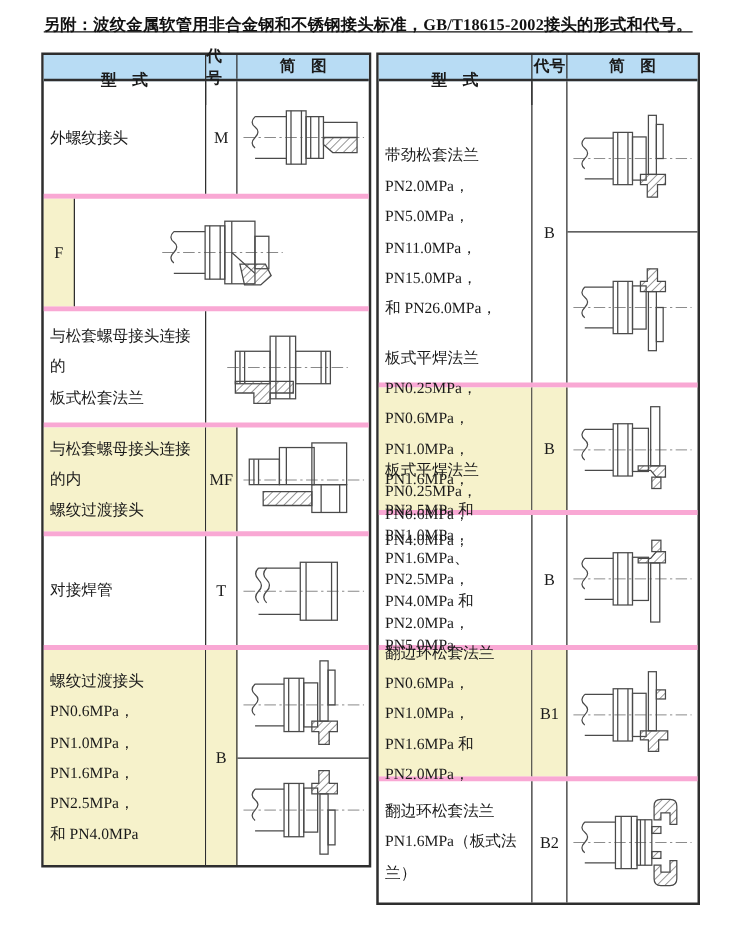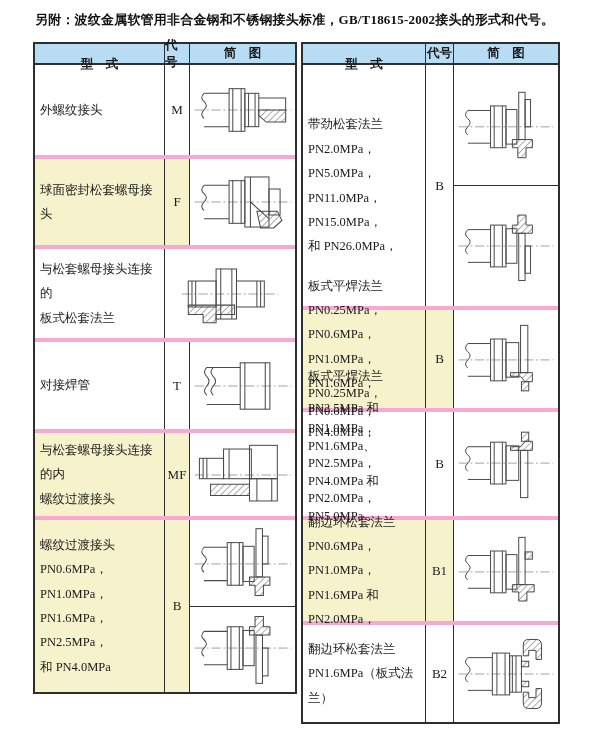--- a/index.html
+++ b/index.html
@@ -5,20 +5,21 @@
   html,body { margin:0; padding:0; }
   body {
     width:600px; height:740px; background:#ffffff;
     font-family:"Liberation Serif", serif;
     color:#1a1a1a; position:relative; overflow:hidden;
   }
   .title {
     position:absolute; left:35px; top:11px; width:545px;
     font-size:13px; font-weight:bold; color:#111;
     letter-spacing:0.2px;
+    text-decoration:underline;
   }
   .tbl {
     position:absolute; top:42px;
     border:2px solid #2e2e2e; background:#fff;
     box-sizing:border-box;
   }
   .tbl-left  { left:33px;  width:264px; }
   .tbl-right { left:301px; width:259px; }
   .row { display:flex; border-bottom:4px solid #f9a8d4; box-sizing:border-box; }
   .row:last-child { border-bottom:none; }
@@ -73,21 +74,20 @@
         <path d="M44,17 V63 M53,17 V63"></path>
         <rect x="57" y="22" width="15" height="36"></rect>
         <path d="M61,22 V58 M68,22 V58"></path>
         <path d="M72,27 H101 V40"></path>
         <path class="h" d="M72,40 H101 V53 H80 L72,46 Z"></path>
       </svg>
     </div>
   </div>
 
   <div class="row yl" style="height:90px">
-    <div class="c type">球面密封松套螺母接头</div>
     <div class="c code">F</div>
     <div class="c diagc">
       <svg class="diag" width="102" height="76" viewBox="0 0 110 80">
         <path class="cl" d="M3,40 H107" stroke-dasharray="10 3 2 3"></path>
         <path d="M13,22 q-5,5 0,9 t0,9 t0,9 M13,22 H40 M13,58 H40"></path>
         <rect x="40" y="17" width="17" height="46"></rect>
         <path d="M44,17 V63 M53,17 V63"></path>
         <rect x="57" y="13" width="26" height="54"></rect>
         <path d="M63,13 V67 M63,40 L83,58"></path>
         <rect x="83" y="26" width="12" height="28"></rect>
@@ -102,53 +102,53 @@
     <div class="c diagc">
       <svg class="diag" width="102" height="76" viewBox="0 0 110 80">
         <path class="cl" d="M3,40 H107" stroke-dasharray="10 3 2 3"></path>
         <rect x="10" y="26" width="30" height="28"></rect>
         <path d="M14,26 V54 M18,26 V54"></path>
         <rect x="40" y="13" width="22" height="54"></rect>
         <path d="M45,13 V67 M57,13 V67"></path>
         <rect x="62" y="26" width="30" height="28"></rect>
         <path d="M84,26 V54 M88,26 V54"></path>
         <path class="h" d="M10,52 H60 V62 H40 V71 H26 V62 H10 Z"></path>
-      </svg>
-    </div>
-  </div>
-
-  <div class="row" style="height:91px">
-    <div class="c type">对接焊管</div>
-    <div class="c code">T</div>
-    <div class="c diagc">
-      <svg class="diag" width="102" height="76" viewBox="0 0 110 80">
-        <path class="cl" d="M3,40 H107" stroke-dasharray="10 3 2 3"></path>
-        <path d="M16,20 q-5,5 0,10 t0,10 t0,10 M16,20 H52 M16,60 H52"></path>
-        <path d="M23,20 q-5,5 0,10 t0,10 t0,10"></path>
-        <rect x="52" y="15" width="32" height="50"></rect>
-        <path d="M57,15 V65 M79,15 V65"></path>
       </svg>
     </div>
   </div>
 
   <div class="row yl" style="height:87px">
     <div class="c type">与松套螺母接头连接的内
 螺纹过渡接头</div>
     <div class="c code">MF</div>
     <div class="c diagc">
       <svg class="diag" width="102" height="76" viewBox="0 0 110 80">
         <path class="cl" d="M3,40 H107" stroke-dasharray="10 3 2 3"></path>
         <rect x="8" y="22" width="26" height="22"></rect>
         <path d="M12,22 V44 M16,22 V44"></path>
         <rect x="34" y="12" width="30" height="32"></rect>
         <path d="M40,12 V44"></path>
         <rect x="62" y="8" width="30" height="36"></rect>
         <rect x="62" y="44" width="30" height="24"></rect>
         <path d="M70,44 V68 M86,44 V68"></path>
         <path class="h" d="M20,50 H62 V62 H20 Z"></path>
+      </svg>
+    </div>
+  </div>
+
+  <div class="row" style="height:91px">
+    <div class="c type">对接焊管</div>
+    <div class="c code">T</div>
+    <div class="c diagc">
+      <svg class="diag" width="102" height="76" viewBox="0 0 110 80">
+        <path class="cl" d="M3,40 H107" stroke-dasharray="10 3 2 3"></path>
+        <path d="M16,20 q-5,5 0,10 t0,10 t0,10 M16,20 H52 M16,60 H52"></path>
+        <path d="M23,20 q-5,5 0,10 t0,10 t0,10"></path>
+        <rect x="52" y="15" width="32" height="50"></rect>
+        <path d="M57,15 V65 M79,15 V65"></path>
       </svg>
     </div>
   </div>
 
   <div class="row yl" style="height:172px">
     <div class="c type">螺纹过渡接头
 PN0.6MPa，PN1.0MPa，
 PN1.6MPa，PN2.5MPa，
 和 PN4.0MPa</div>
     <div class="c code">B</div>

